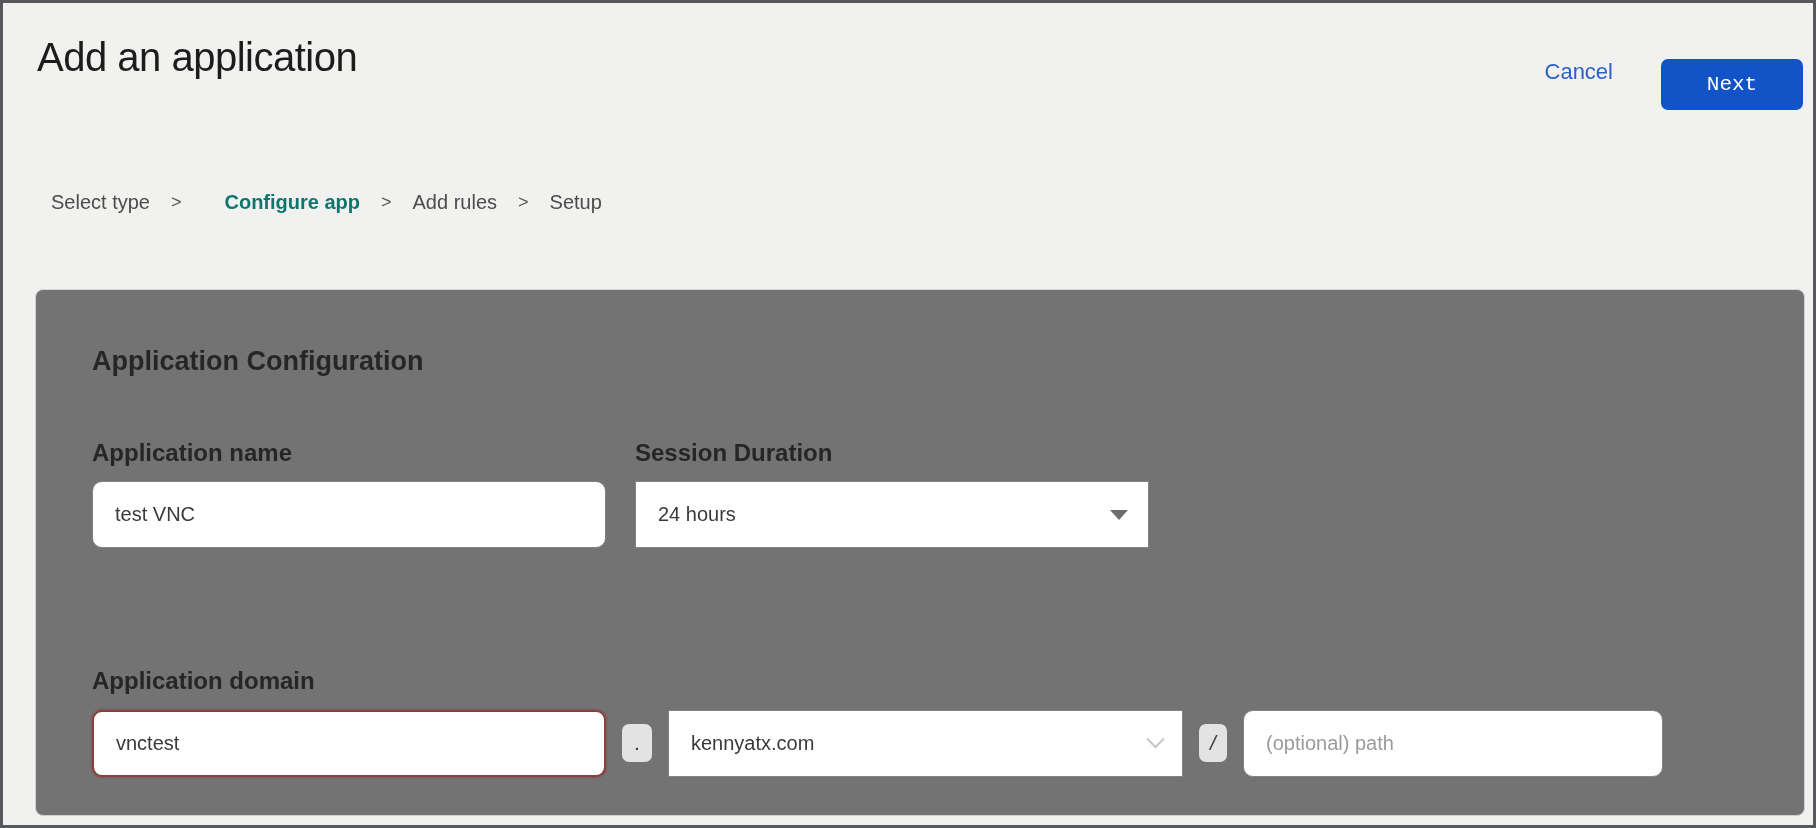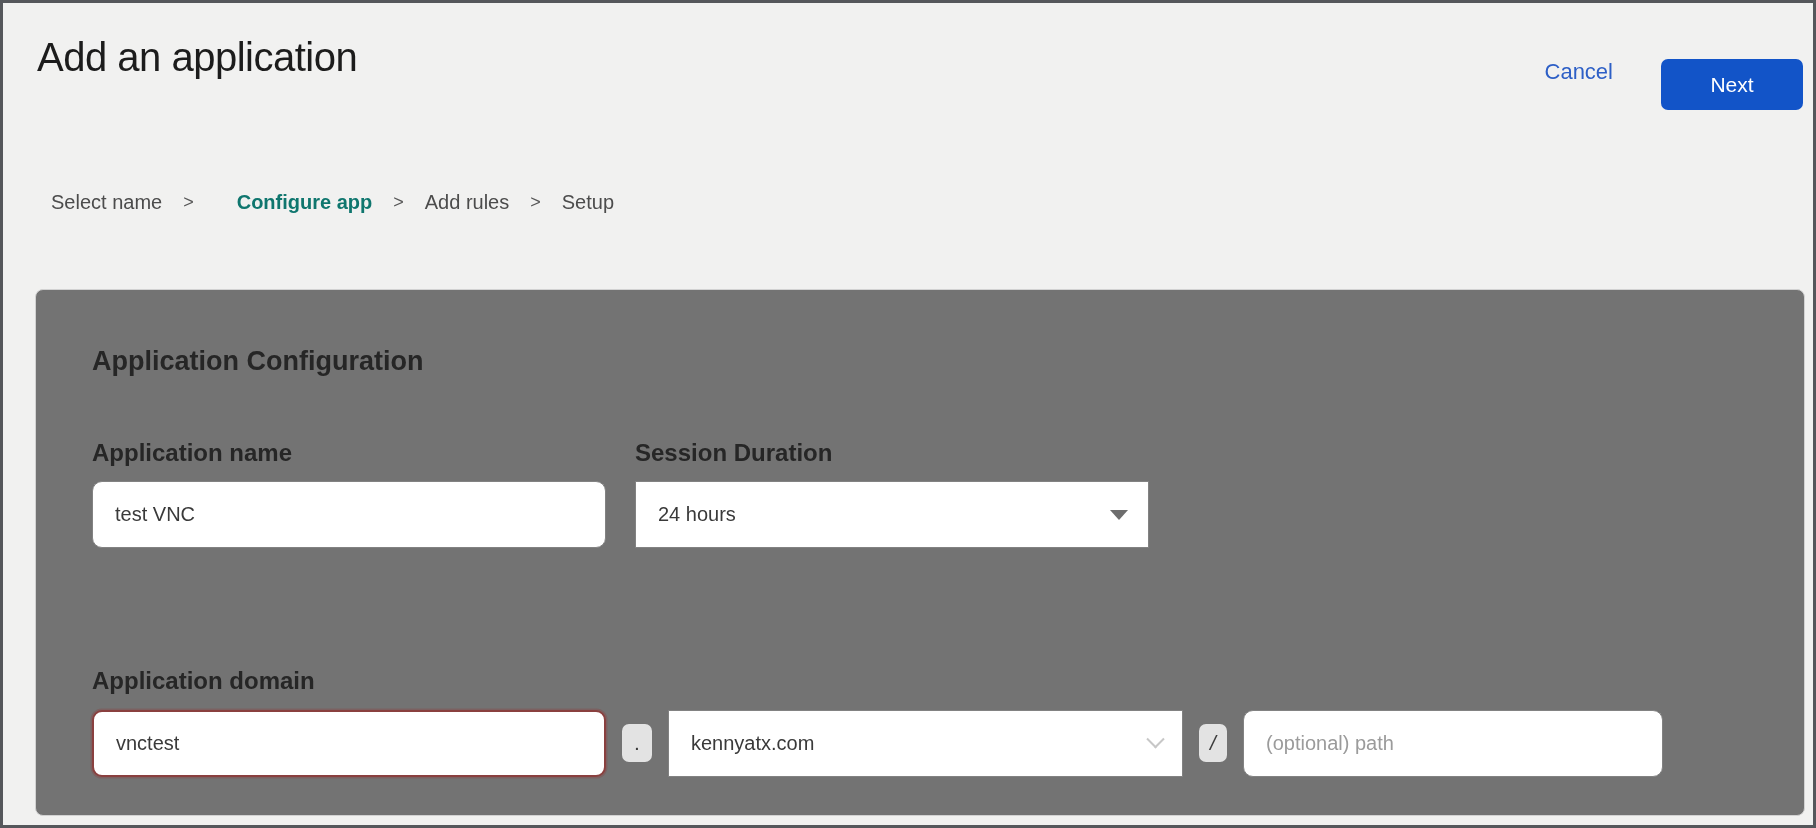--- a/index.html
+++ b/index.html
@@ -24,21 +24,21 @@
     display: flex; align-items: flex-start; gap: 48px;
     height: 51px;
   }
   .cancel-link {
     font-size: 22px; color: #2d5fc6; text-decoration: none; cursor: pointer;
   }
   .next-button {
     width: 142px; height: 51px;
     background: #1254c8; color: #ffffff;
     border: none; border-radius: 7px;
-    font-size: 21px; font-family: Liberation Sans, sans-serif; cursor: pointer;
+    font-size: 21px; font-family: Liberation Mono, monospace; cursor: pointer;
   }
 
   
   .breadcrumb {
     position: absolute; left: 48px; top: 188px;
     display: flex; align-items: center; gap: 21px;
     font-size: 20px; color: #4c4c4c;
   }
   .breadcrumb .crumb { color: #4c4c4c; cursor: pointer; }
   .breadcrumb .crumb.active { font-weight: 700; color: #0f766e; margin-left: 22px; }
@@ -124,21 +124,21 @@
 <div class="frame">
 
   <h1 class="page-title">Add an application</h1>
 
   <div class="header-actions">
     <a class="cancel-link">Cancel</a>
     <button class="next-button">Next</button>
   </div>
 
   <nav class="breadcrumb">
-    <span class="crumb">Select name</span>
+    <span class="crumb">Select type</span>
     <span class="sep">&gt;</span>
     <span class="crumb active">Configure app</span>
     <span class="sep">&gt;</span>
     <span class="crumb">Add rules</span>
     <span class="sep">&gt;</span>
     <span class="crumb">Setup</span>
   </nav>
 
   <section class="card">
 

